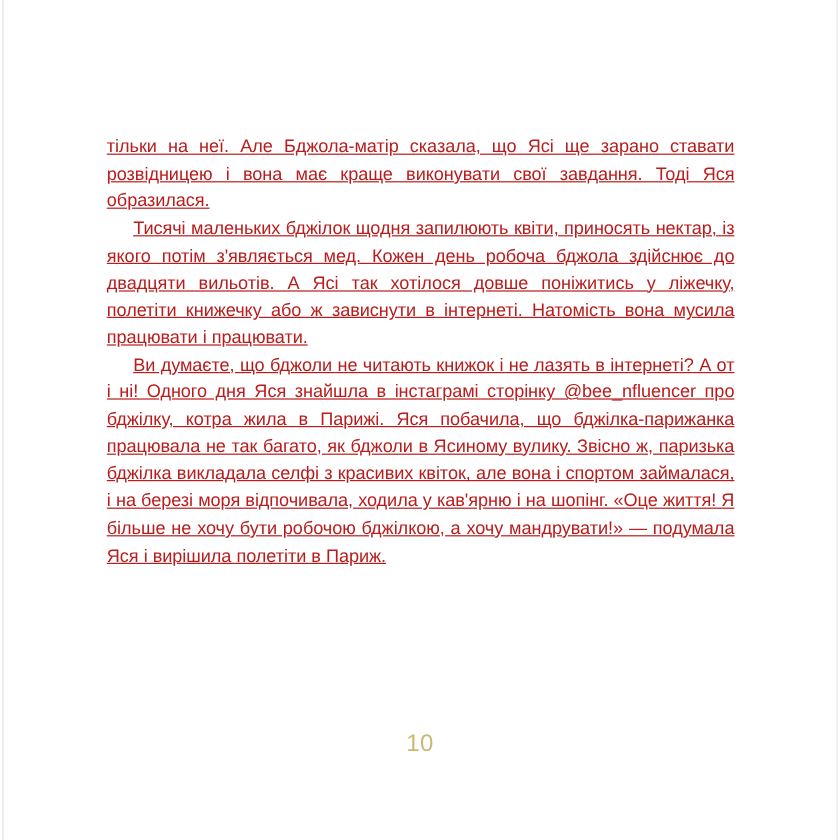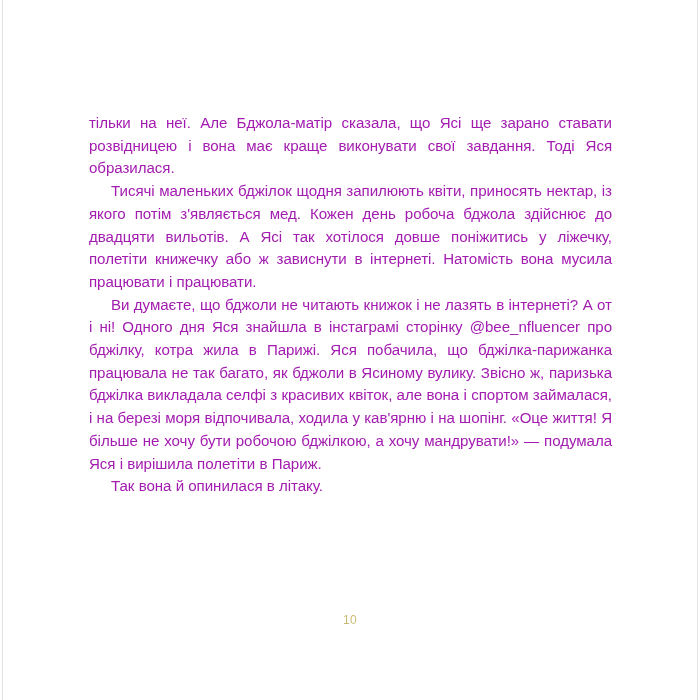--- a/index.html
+++ b/index.html
@@ -45,60 +45,60 @@
     width: 523px;
   }
 
   .para {
     margin: 0;
     text-align: justify;
     text-justify: inter-word;
     text-indent: 22px;
     font-size: 15.1px;
     line-height: 22.7px;
-    color: #a21caf;
+    color: #b91c1c;
     letter-spacing: -0.05px;
     word-spacing: 0.1px;
     hyphens: none;
+    text-decoration: underline;
   }
 
   
   .para.continuation {
     text-indent: 0;
   }
 
   .para + .para {
     margin-top: 0;
   }
 
   
   .para { text-align-last: left; }
 
   .folio {
     position: absolute;
     left: 0;
     top: 610px;
     width: 700px;
     text-align: center;
-    font-size: 12px;
+    font-size: 20px;
     line-height: 20px;
     color: #c8ba72;
     letter-spacing: 0.4px;
   }
 </style>
 </head>
 <body>
 
 <div class="page">
 
   <div class="gutter-line left"></div>
   <div class="gutter-line right"></div>
 
   <div class="text-block">
     <p class="para continuation">тільки на неї. Але Бджола‑матір сказала, що Ясі ще зарано ставати розвідницею і вона має краще виконувати свої завдання. Тоді Яся образилася.</p>
     <p class="para">Тисячі маленьких бджілок щодня запилюють квіти, приносять нектар, із якого потім з'являється мед. Кожен день робоча бджола здійснює до двадцяти вильотів. А Ясі так хотілося довше поніжитись у ліжечку, полетіти книжечку або ж зависнути в інтернеті. Натомість вона мусила працювати і працювати.</p>
     <p class="para">Ви думаєте, що бджоли не читають книжок і не лазять в інтернеті? А от і ні! Одного дня Яся знайшла в інстаграмі сторінку @bee_nfluencer про бджілку, котра жила в Парижі. Яся побачила, що бджілка‑парижанка працювала не так багато, як бджоли в Ясиному вулику. Звісно ж, паризька бджілка викладала селфі з красивих квіток, але вона і спортом займалася, і на березі моря відпочивала, ходила у кав'ярню і на шопінг. «Оце життя! Я більше не хочу бути робочою бджілкою, а хочу мандрувати!» — подумала Яся і вирішила полетіти в Париж.</p>
-    <p class="para">Так вона й опинилася в літаку.</p>
   </div>
 
   <div class="folio">10</div>
 
 </div>
 
 </body></html>

